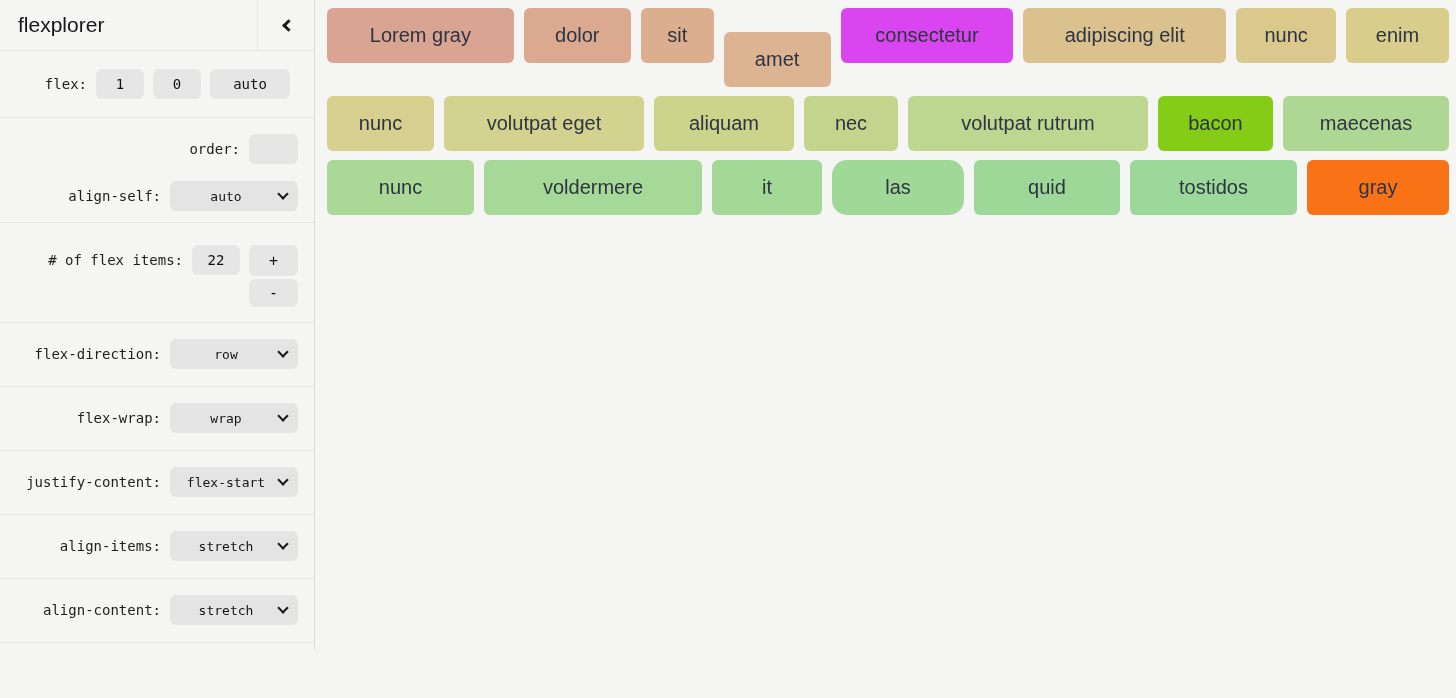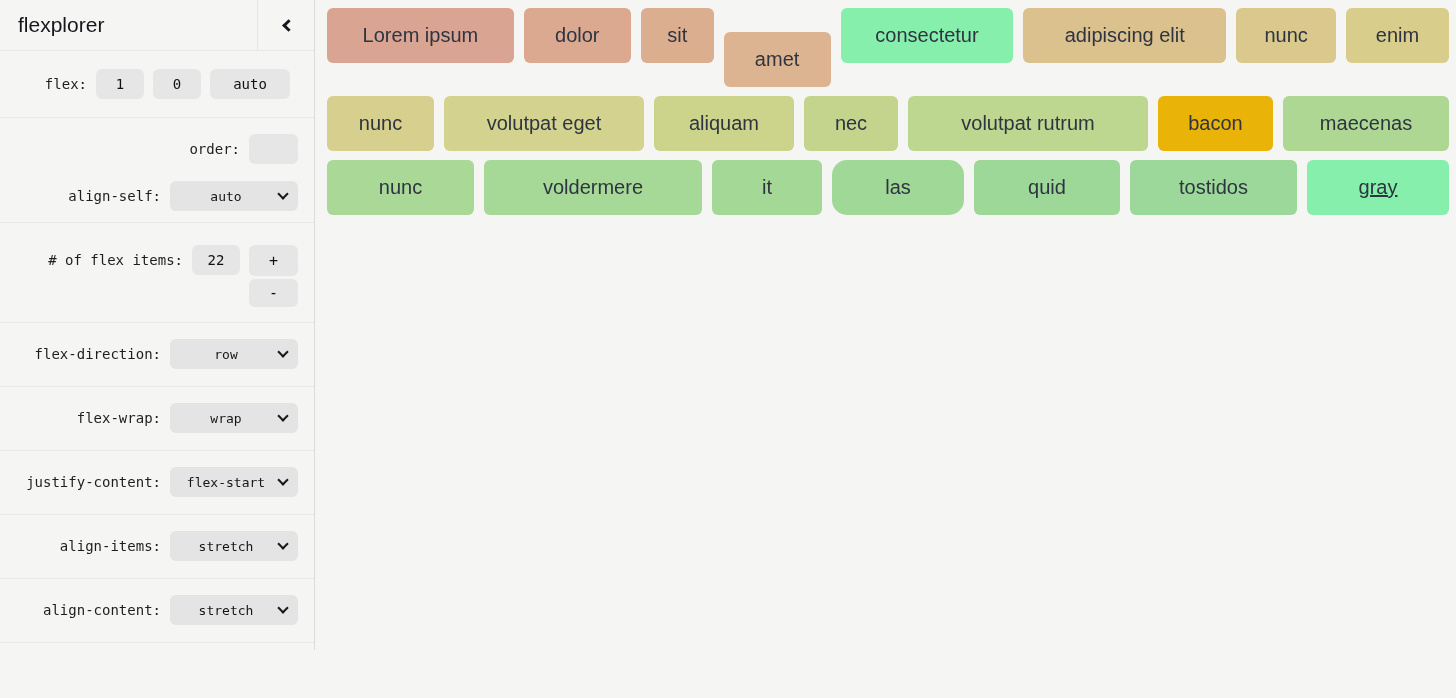--- a/index.html
+++ b/index.html
@@ -191,41 +191,41 @@
         <span class="chev-down"></span>
       </div>
     </div>
   </div>
 
 </div>
 
 <div class="main">
   <div class="flex-container">
       <div class="flex-line">
-        <div class="flex-item" style="background: rgb(217, 164, 145); flex: 1 1 187px;">Lorem ipsum</div>
+        <div class="flex-item" style="background: rgb(217, 164, 145); flex: 1 1 187px;">Lorem gray</div>
         <div class="flex-item" style="background: rgb(219, 169, 143); flex: 1 1 107px;">dolor</div>
         <div class="flex-item" style="background: rgb(220, 174, 144); flex: 1 1 73px;">sit</div>
         <div class="flex-item" style="background: rgb(221, 180, 146); flex: 1 1 107px; margin-top: 24px;">amet</div>
-        <div class="flex-item" style="background: #86efac; flex: 1 1 173px;">consectetur</div>
+        <div class="flex-item" style="background: #d946ef; flex: 1 1 173px;">consectetur</div>
         <div class="flex-item" style="background: rgb(219, 193, 142); flex: 1 1 203px;">adipiscing elit</div>
         <div class="flex-item" style="background: rgb(218, 200, 141); flex: 1 1 100px;">nunc</div>
         <div class="flex-item" style="background: rgb(217, 205, 140); flex: 1 1 103px;">enim</div>
       </div>
       <div class="flex-line">
         <div class="flex-item" style="background: rgb(214, 207, 141); flex: 1 1 107px;">nunc</div>
         <div class="flex-item" style="background: rgb(211, 210, 142); flex: 1 1 200px;">volutpat eget</div>
         <div class="flex-item" style="background: rgb(204, 211, 139); flex: 1 1 140px;">aliquam</div>
         <div class="flex-item" style="background: rgb(196, 212, 141); flex: 1 1 94px;">nec</div>
         <div class="flex-item" style="background: rgb(189, 214, 144); flex: 1 1 240px;">volutpat rutrum</div>
-        <div class="flex-item" style="background: #eab308; flex: 1 1 115px;">bacon</div>
+        <div class="flex-item" style="background: #84cc16; flex: 1 1 115px;">bacon</div>
         <div class="flex-item" style="background: rgb(175, 215, 148); flex: 1 1 166px;">maecenas</div>
       </div>
       <div class="flex-line">
         <div class="flex-item" style="background: rgb(170, 216, 150); flex: 1 1 147px;">nunc</div>
         <div class="flex-item" style="background: rgb(166, 216, 151); flex: 1 1 218px;">voldermere</div>
         <div class="flex-item" style="background: rgb(163, 216, 151); flex: 1 1 110px;">it</div>
         <div class="flex-item" style="background: rgb(160, 216, 152); flex: 1 1 132px; border-radius: 15px;">las</div>
         <div class="flex-item" style="background: rgb(157, 216, 153); flex: 1 1 146px;">quid</div>
         <div class="flex-item" style="background: rgb(155, 216, 153); flex: 1 1 167px;">tostidos</div>
-        <div class="flex-item" style="background: #86efac; flex: 1 1 142px; text-decoration: underline;">gray</div>
+        <div class="flex-item" style="background: #f97316; flex: 1 1 142px;">gray</div>
       </div>
     </div>
 </div>
 
 </body></html>

